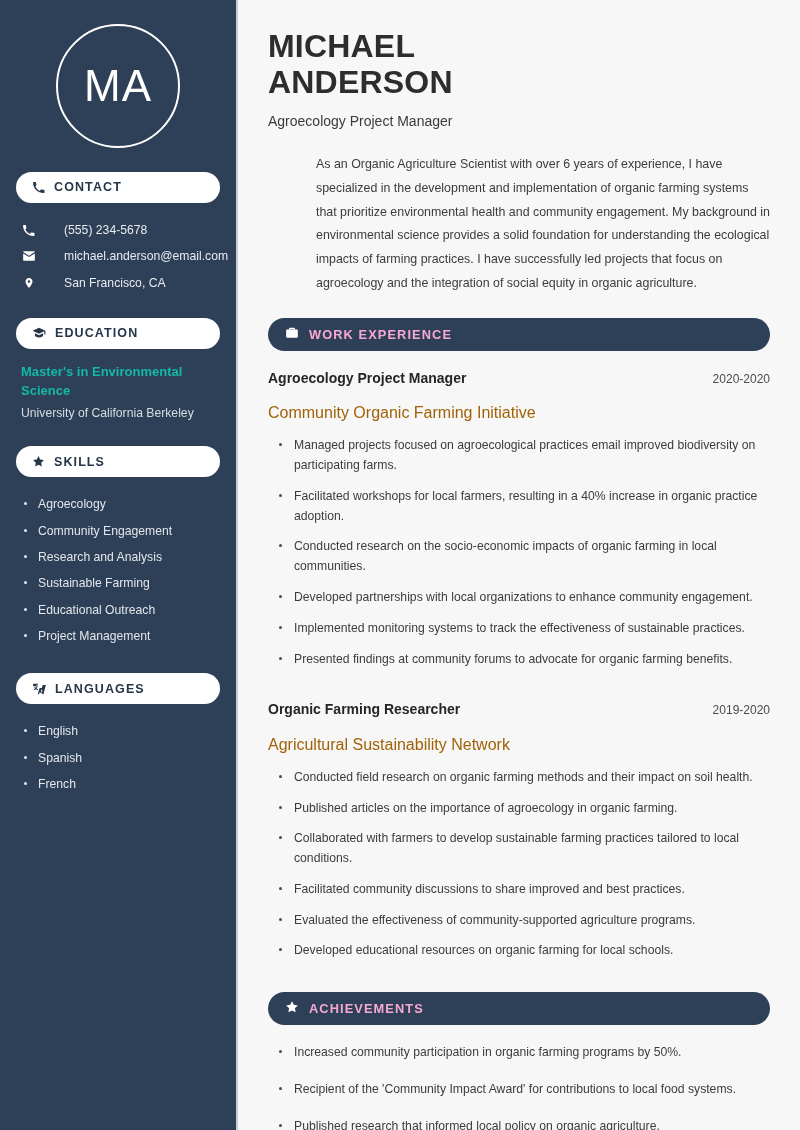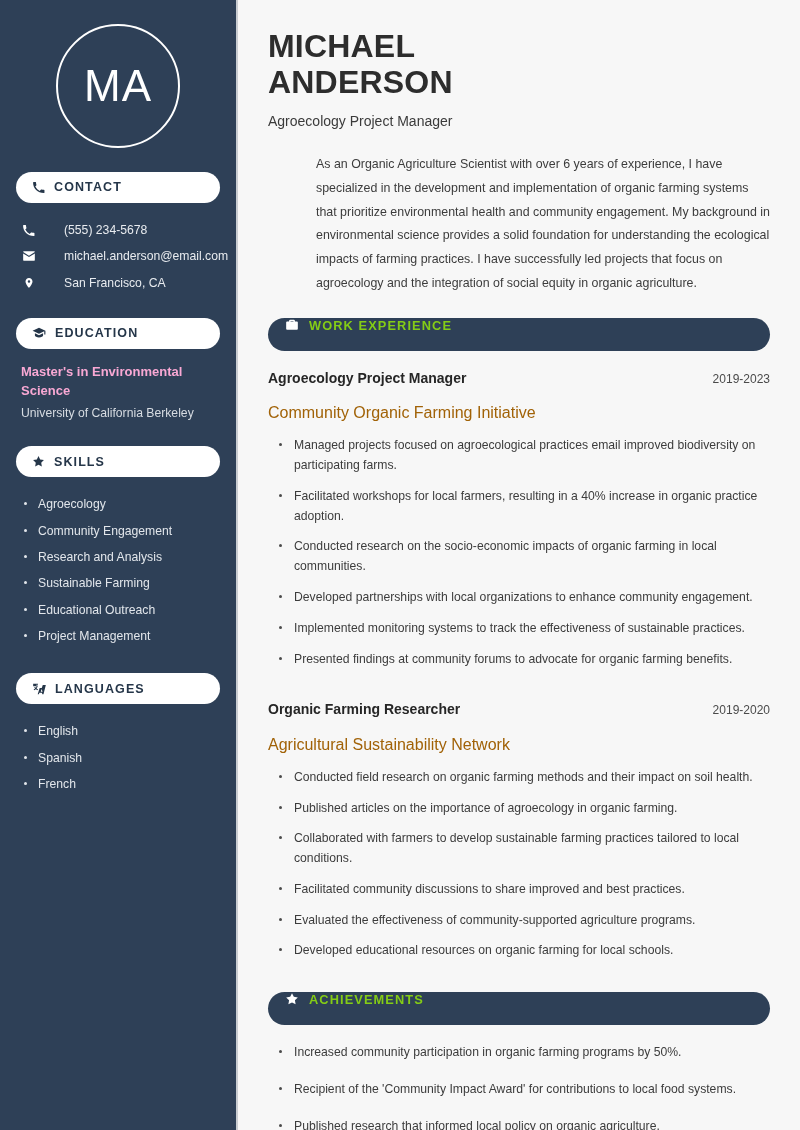--- a/index.html
+++ b/index.html
@@ -82,21 +82,21 @@
     width: 15px;
     min-width: 15px;
     display: flex;
     justify-content: center;
   }
 
   .edu-block { padding: 0 4px 0 5px; margin-bottom: 24px; }
   .edu-degree {
     font-size: 13px;
     font-weight: bold;
-    color: #f9a8d4;
+    color: #14b8a6;
     line-height: 1.45;
     margin-bottom: 3px;
   }
   .edu-school {
     font-size: 12.2px;
     color: #d7dce2;
     line-height: 1.55;
   }
 
   ul.side-list { list-style: none; margin-bottom: 24px; padding-left: 6px; }
@@ -142,25 +142,25 @@
     font-size: 12.4px;
     line-height: 1.92;
     color: #3c3c3c;
     margin-bottom: 22px;
     max-width: 505px;
     margin-left: 48px;
   }
 
   .section-bar {
     background: #2e4057;
-    color: #84cc16;
+    color: #f9a8d4;
     border-radius: 999px;
     height: 33px;
     display: flex;
-    align-items: flex-start;
+    align-items: center;
     gap: 10px;
     padding: 0 17px;
     font-size: 12.8px;
     font-weight: bold;
     letter-spacing: 1.1px;
     margin-bottom: 18px;
   }
 
   .job { margin-bottom: 8px; }
   .job-head {
@@ -340,21 +340,21 @@
         <svg width="14" height="14" viewBox="0 0 24 24" fill="#ffffff">
             <path d="M9 3h6a2 2 0 0 1 2 2v1h3.5A1.5 1.5 0 0 1 22 7.5v11A1.5 1.5 0 0 1 20.5 20h-17A1.5 1.5 0 0 1 2 18.5v-11A1.5 1.5 0 0 1 3.5 6H7V5a2 2 0 0 1 2-2zm.5 3h5V5h-5v1z"></path>
           </svg>
       </span>
       <span>WORK EXPERIENCE</span>
     </div>
 
     <div class="job">
       <div class="job-head">
         <div class="job-title">Agroecology Project Manager</div>
-        <div class="job-dates">2019-2023</div>
+        <div class="job-dates">2020-2020</div>
       </div>
       <div class="job-org">Community Organic Farming Initiative</div>
       <ul class="bullets">
         <li>Managed projects focused on agroecological practices email improved biodiversity on participating farms.</li>
         <li>Facilitated workshops for local farmers, resulting in a 40% increase in organic practice adoption.</li>
         <li>Conducted research on the socio-economic impacts of organic farming in local communities.</li>
         <li>Developed partnerships with local organizations to enhance community engagement.</li>
         <li>Implemented monitoring systems to track the effectiveness of sustainable practices.</li>
         <li>Presented findings at community forums to advocate for organic farming benefits.</li>
       </ul>

